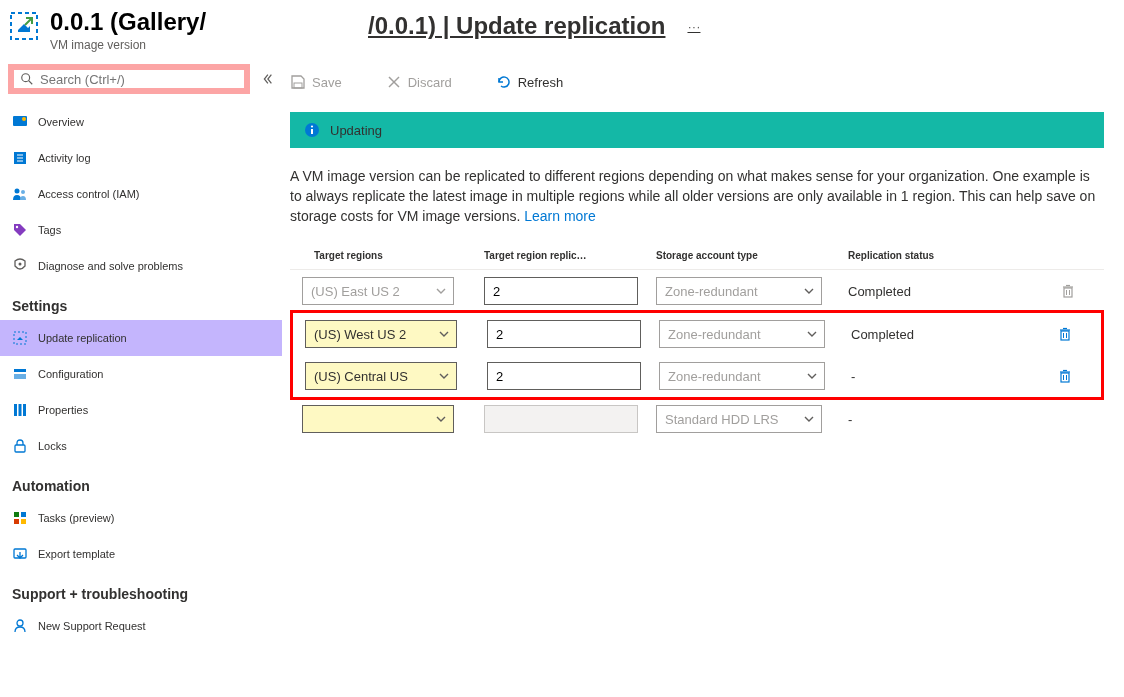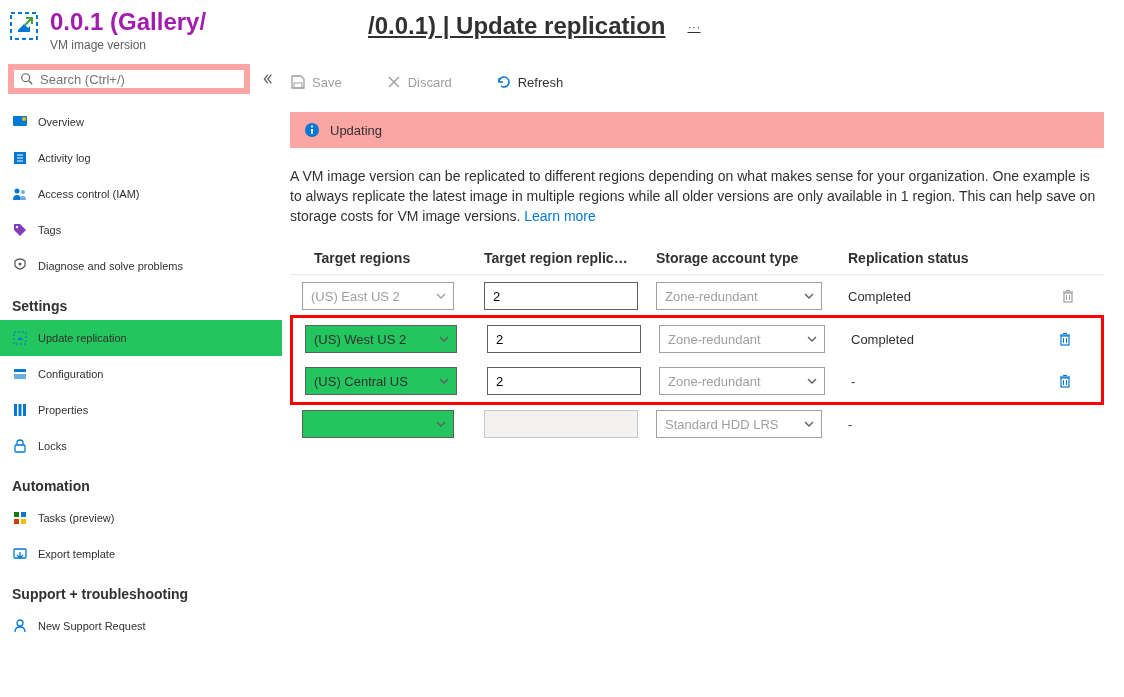--- a/index.html
+++ b/index.html
@@ -2,68 +2,68 @@
 <html><head>
 <meta charset="utf-8">
 <style>
 * { box-sizing: border-box; margin: 0; padding: 0; }
 body { font-family: "Segoe UI", -apple-system, sans-serif; font-size: 13px; color: #323130; background: #fff; }
 .app { display: flex; flex-direction: column; width: 1124px; height: 697px; }
 
 
 .header { display: flex; align-items: flex-start; padding: 8px 0 0 8px; }
 .header-icon { width: 32px; height: 32px; margin-right: 10px; margin-top: 2px; }
-.header-text h1 { font-size: 24px; font-weight: 600; color: #a21caf; }
+.header-text h1 { font-size: 24px; font-weight: 600; color: #000000; }
 .header-text .sub { font-size: 12px; color: #605e5c; margin-top: 2px; }
 .header-title-right { font-size: 24px; font-weight: 600; margin-left: 220px; }
 .ellipsis { margin-left: 18px; color:#605e5c; padding:4px; cursor:pointer; }
 
 
 .body { display: flex; flex: 1; min-height: 0; }
 
 
 .sidebar { width: 282px; flex-shrink: 0; padding: 12px 0 0 0; }
 .search-wrap { display:flex; align-items:center; padding:0 8px 10px 8px; }
 .search { flex:1; display:flex; align-items:center; border:6px solid #fca5a5; height:30px; padding:0 6px; }
 .search input { border:none; outline:none; flex:1; font-size:13px; color:#323130; }
 .collapse-chev { margin-left:10px; color:#605e5c; cursor:pointer; }
 .nav-item { display:flex; align-items:center; height:36px; padding:0 12px; cursor:pointer; }
-.nav-item.active { background:#22c55e; }
+.nav-item.active { background:#c4b5fd; }
 .nav-icon { width:16px; height:16px; margin-right:10px; flex-shrink:0; }
 .nav-label { font-size:11px; color:#323130; }
 .section-head { padding:14px 12px 6px 12px; font-size:14px; font-weight:600; color:#323130; }
 
 
 .main { flex:1; padding:12px 20px 0 8px; min-width:0; }
 .toolbar { display:flex; align-items:center; height:36px;gap:24px; }
 .tb-btn { display:flex; align-items:center; margin-right:20px; cursor:pointer; color:#323130; }
 .tb-btn.disabled { color:#a19f9d; cursor:default; }
 .tb-btn .tb-icon { width:16px; height:16px; margin-right:6px; }
 
-.info-banner { margin:12px 0 18px 0; background:#fca5a5; border:0; padding:10px 14px; display:flex; align-items:center; }
+.info-banner { margin:12px 0 18px 0; background:#14b8a6; border:0; padding:10px 14px; display:flex; align-items:center; }
 .info-banner .info-icon { color:#0078d4; margin-right:10px; }
 
 .desc { font-size:14px; line-height:20px; color:#323130; margin-bottom:16px; }
 .desc a { color:#0078d4; text-decoration:none; }
 
 
 .grid { width:100%; }
-.grid-header { display:flex; padding:8px 4px; font-weight:600; font-size:14px; border-bottom:1px solid #edebe9; }
+.grid-header { display:flex; padding:8px 4px; font-weight:600; font-size:10px; border-bottom:1px solid #edebe9; }
 .col-region { width:190px; padding-left:20px; }
 .col-replicas { width:172px; }
 .col-storage { width:192px; }
 .col-status { flex:1; }
 .col-del { width:40px; }
 
 .grid-row { display:flex; align-items:center; padding:4px 4px; height:42px; }
 .grid-row .col-region { padding-left:8px; }
 
 .highlight-box { border:3px solid #ff0000; margin:-2px 0; }
 
-.sel { display:flex; align-items:center; justify-content:space-between; height:28px; border:1px solid #605e5c; background:#22c55e; padding:0 6px 0 8px; width:152px; cursor:pointer; }
+.sel { display:flex; align-items:center; justify-content:space-between; height:28px; border:1px solid #605e5c; background:#fef9c3; padding:0 6px 0 8px; width:152px; cursor:pointer; }
 .sel.disabled { color:#a19f9d; border-color:#a19f9d; cursor:default; background:#fff; }
 .sel .chev { color:#605e5c; }
 .sel.disabled .chev { color:#a19f9d; }
 
 .inp { height:28px; border:1px solid #605e5c; padding:0 8px; width:154px; font-size:13px; outline:none; }
 .inp:disabled { background:#f3f2f1; border-color:#c8c6c4; color:#323130; }
 
 .storage-sel { width:166px; }
 
 .del-btn { cursor:pointer; color:#0078d4; }

